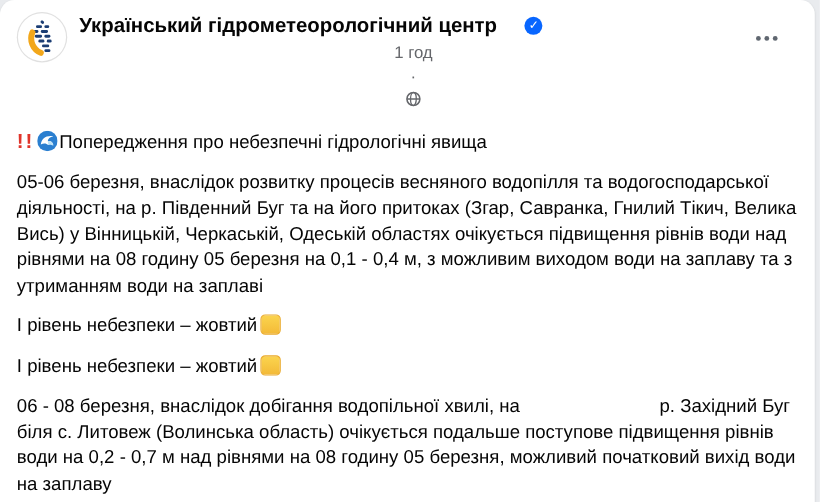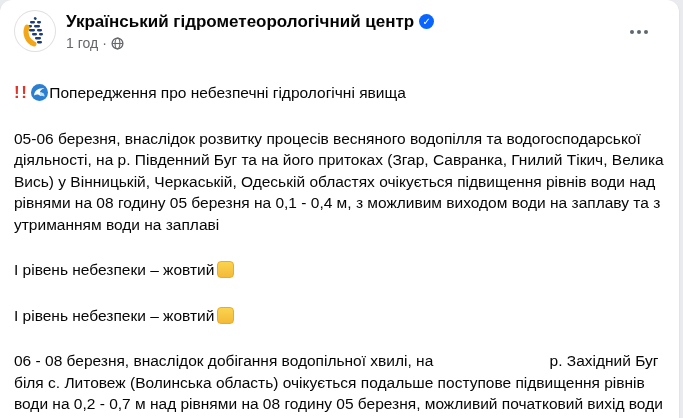--- a/index.html
+++ b/index.html
@@ -43,21 +43,21 @@
     justify-content: center;
   }
   .header-info {
     margin-left: 10px;
     flex: 1 1 auto;
     min-width: 0;
   }
   .name-row {
     display: flex;
     align-items: center;
-    gap: 5px;
+    gap: 23px;
     margin-top: 1px;
   }
   .page-name {
     font-size: 17px;
     font-weight: bold;
     color: #050505;
     text-decoration: none;
     line-height: 21px;
     cursor: pointer;
   }
@@ -72,20 +72,21 @@
     text-align: center;
     flex: 0 0 auto;
   }
   .meta-row {
     display: flex;
     align-items: center;
     gap: 4px;
     margin-top: 3px;
     color: #65676b;
     font-size: 14px;
+    flex-direction: column;
   }
   .timestamp { cursor: pointer; }
   .globe-icon { display: inline-flex; margin-top: 1px; }
   .more-button {
     margin-left: auto;
     margin-top: 10px;
     margin-right: 10px;
     width: 32px;
     height: 24px;
     border-radius: 6px;
@@ -101,21 +102,21 @@
     background: #606770;
     display: block;
   }
   
   .post-body {
     padding: 2px 14px 10px 14px;
     color: #050505;
     font-size: 15.5px;
     line-height: 21.5px;
   }
-  .post-body p { margin: 24px 0; }
+  .post-body p { margin: 12px 0; }
   .warning-line { margin-top: 6px; }
   .excl {
     color: #e0352b;
     font-weight: 800;
     font-size: 17px;
     letter-spacing: 1.5px;
     margin-right: 3px;
   }
   .wave-icon {
     display: inline-block;

